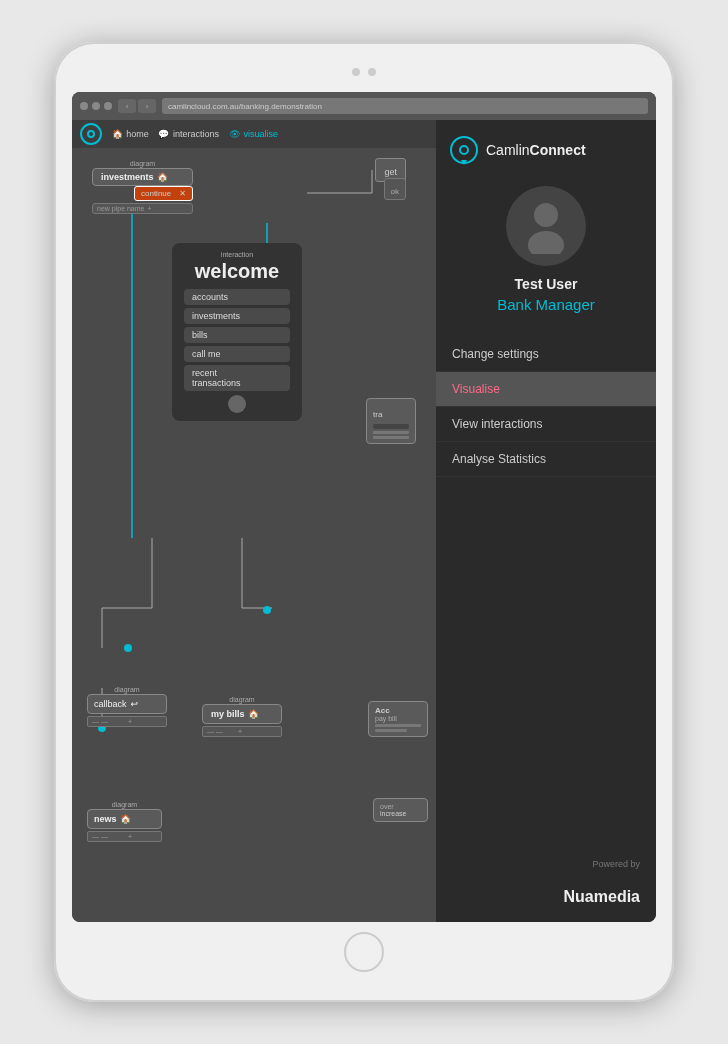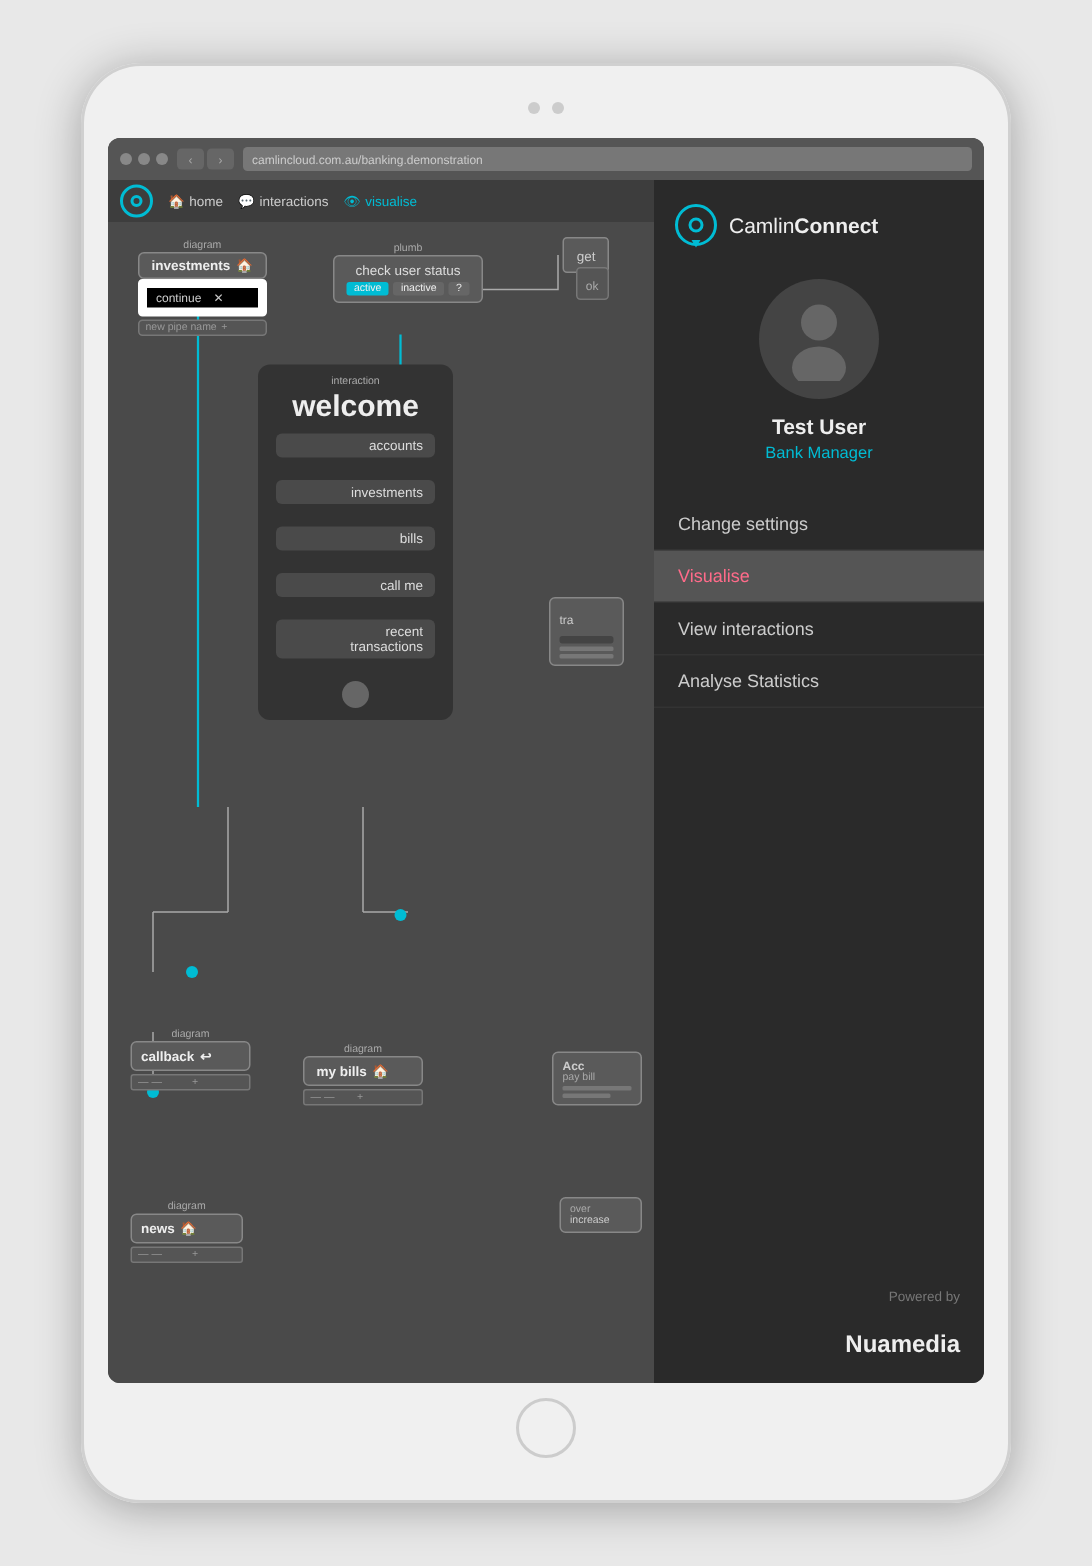--- a/index.html
+++ b/index.html
@@ -205,27 +205,28 @@
       font-size: 9px;
       color: #aaa;
     }
 
     
     .node-continue {
       top: 38px;
       left: 20px;
     }
     .node-continue .continue-row {
-      background: #000000;
-      border: 6px solid #ffffff;
+      background: #c2410c;
+      border: 1px solid #ffffff;
       border-radius: 3px;
       padding: 2px 6px;
       display: flex;
       align-items: center;
       gap: 8px;
+      margin-left: 42px;
     }
     .node-continue .continue-row span {
       font-size: 8px;
       color: #ccc;
     }
     .x-icon {
       font-size: 9px;
       color: #aaa;
     }
     .node-pipe {
@@ -335,24 +336,24 @@
     .welcome-box .welcome-title {
       font-size: 20px;
       color: #eee;
       font-weight: bold;
       margin-bottom: 6px;
     }
     .welcome-menu-item {
       background: #4a4a4a;
       border-radius: 4px;
       padding: 3px 8px;
-      margin-bottom: 15px;
+      margin-bottom: 3px;
       font-size: 9px;
       color: #ddd;
-      text-align: right;
+      text-align: left;
     }
     .welcome-circle {
       width: 18px;
       height: 18px;
       border-radius: 50%;
       background: #666;
       margin: 4px auto 0;
     }
 
     
@@ -445,21 +446,21 @@
       border-radius: 4px;
       padding: 4px 6px;
       min-width: 80px;
       display: flex;
       align-items: center;
       gap: 4px;
     }
     .callback-box span {
       font-size: 9px;
       color: #eee;
-      font-weight: bold;
+      font-weight: normal;
       text-align: right;
     }
     .refresh-icon {
       font-size: 10px;
       color: #aaa;
     }
     .callback-pipe {
       margin-top: 2px;
       background: #555;
       border: 1px solid #777;
@@ -614,21 +615,21 @@
       margin-bottom: 10px;
       overflow: hidden;
     }
     .user-name {
       font-size: 14px;
       color: #eee;
       font-weight: bold;
       margin-bottom: 4px;
     }
     .user-role {
-      font-size: 11px;
+      font-size: 15px;
       color: #00bcd4;
       text-align: right;
     }
 
     
     .menu-list {
       flex: 1;
       padding: 8px 0;
     }
     .menu-item {
@@ -764,31 +765,20 @@
                 <span>continue</span>
                 <span class="x-icon">✕</span>
               </div>
               <div class="node-pipe">
                 <span>new pipe name</span>
                 <span class="plus-icon">+</span>
               </div>
             </div>
           </div>
 
-          <div class="diagram-node node-checkstatus">
-            <div class="plumb-label diag-label">plumb</div>
-            <div class="status-box">
-              <div class="title">check user status</div>
-              <div class="status-buttons">
-                <div class="status-btn active">active</div>
-                <div class="status-btn inactive">inactive</div>
-                <div class="status-btn question">?</div>
-              </div>
-            </div>
-          </div>
 
           <div class="diagram-node node-get">
             <div class="get-box">
               <span>get</span>
             </div>
           </div>
 
           <div class="diagram-node node-ok">
             <div class="ok-box">
               <span>ok</span>

